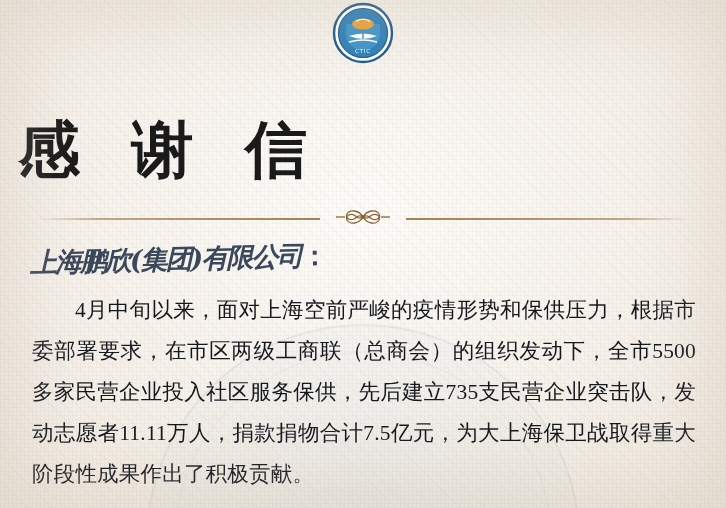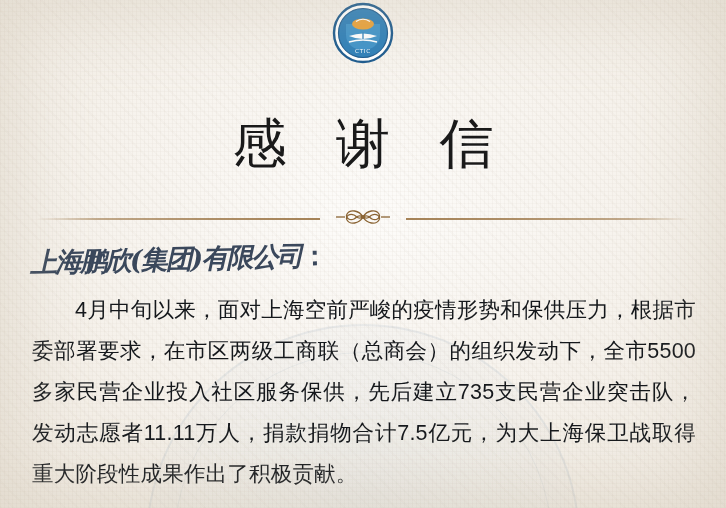--- a/index.html
+++ b/index.html
@@ -72,23 +72,22 @@
     width: 66px;
     height: 66px;
   }
 
   
   .title {
     position: absolute;
     top: 108px;
     left: 0;
     width: 100%;
-    text-align: center;
-    font-size: 54px;
-    font-weight: normal;
+    font-size: 62px;
+    font-weight: bold;
     letter-spacing: 18px;
     text-indent: 18px;
     color: #1a1a1a;
     font-family: "Liberation Serif", "DejaVu Serif", serif;
     text-shadow: 0 1px 0 rgba(255,255,255,0.6);
   }
 
   
   .divider {
     position: absolute;
@@ -141,21 +140,21 @@
   .body-text {
     position: absolute;
     top: 290px;
     left: 32px;
     right: 30px;
     font-size: 21.5px;
     line-height: 41px;
     color: #15181c;
     text-align: justify;
     text-justify: inter-ideograph;
-    font-family: Liberation Sans, sans-serif;
+    font-family: Liberation Serif, serif;
     letter-spacing: 0.2px;
   }
   .body-text p {
     margin: 0;
     text-indent: 2em;
   }
 </style>
 </head>
 <body>
 

